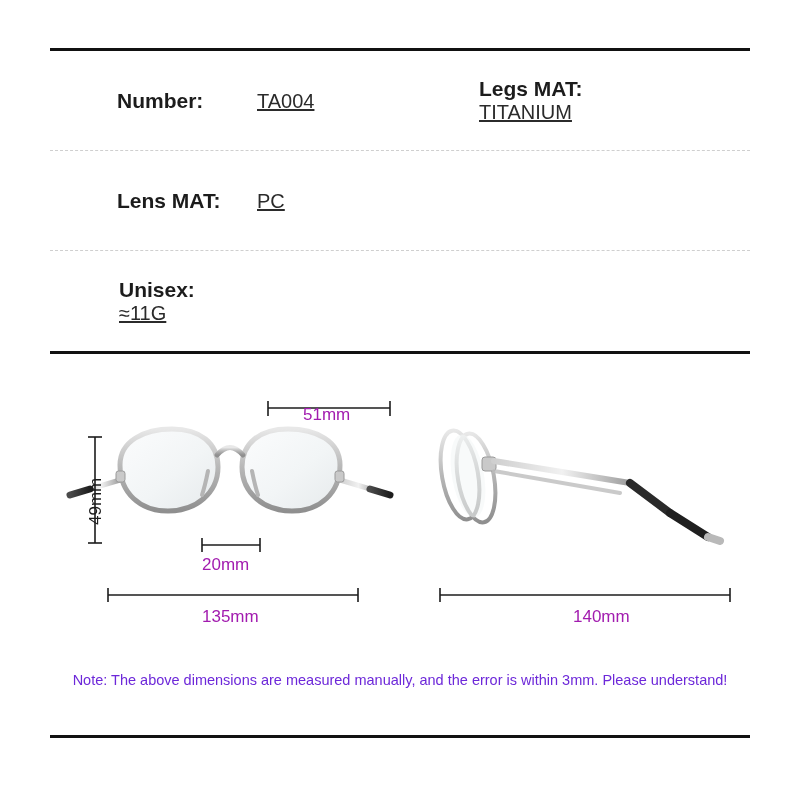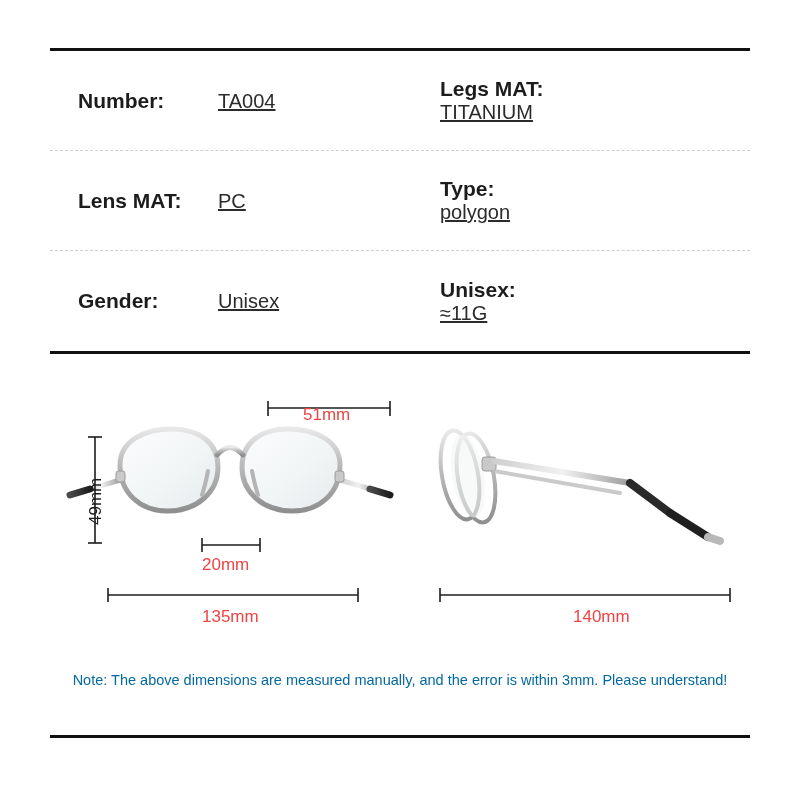--- a/index.html
+++ b/index.html
@@ -61,20 +61,21 @@
   .spec-cell.right {
     width: 340px;
     padding-left: 30px;
     flex-direction: column;
   }
   .spec-label {
     font-size: 21px;
     font-weight: bold;
     color: #1c1c1c;
     white-space: nowrap;
+    margin-left: 39px;
   }
   .spec-value {
     font-size: 20px;
     color: #2b2b2b;
     white-space: nowrap;
     text-decoration: underline;
   }
   .spec-cell.left .spec-label { width: 140px; }
   .spec-cell.right .spec-label { width: 140px; }
 
@@ -82,41 +83,41 @@
   .diagram {
     position: absolute;
     left: 50px;
     top: 375px;
     width: 700px;
     height: 275px;
   }
   .dim-text {
     position: absolute;
     font-size: 17px;
-    color: #ef4444;
+    color: #a21caf;
     white-space: nowrap;
   }
   .vert-text {
     position: absolute;
     font-size: 17px;
     color: #1c1c1c;
     white-space: nowrap;
     transform: rotate(-90deg);
     transform-origin: left top;
   }
 
   
   .note {
     position: absolute;
     left: 0;
     top: 672px;
     width: 800px;
     text-align: center;
     font-size: 14.5px;
-    color: #0369a1;
+    color: #6d28d9;
   }
   .rule-note {
     position: absolute;
     left: 50px;
     top: 735px;
     width: 700px;
     height: 3px;
     background: #111111;
   }
 
@@ -139,31 +140,23 @@
         <span class="spec-label">Legs MAT:</span>
         <span class="spec-value">TITANIUM</span>
       </div>
     </div>
 
     <div class="spec-row">
       <div class="spec-cell left">
         <span class="spec-label">Lens MAT:</span>
         <span class="spec-value">PC</span>
       </div>
-      <div class="spec-cell right">
-        <span class="spec-label">Type:</span>
-        <span class="spec-value">polygon</span>
-      </div>
     </div>
 
     <div class="spec-row last">
-      <div class="spec-cell left">
-        <span class="spec-label">Gender:</span>
-        <span class="spec-value">Unisex</span>
-      </div>
       <div class="spec-cell right">
         <span class="spec-label">Unisex:</span>
         <span class="spec-value">≈11G</span>
       </div>
     </div>
 
     <div class="rule-bottom"></div>
   </div>
 
   <div class="diagram">

